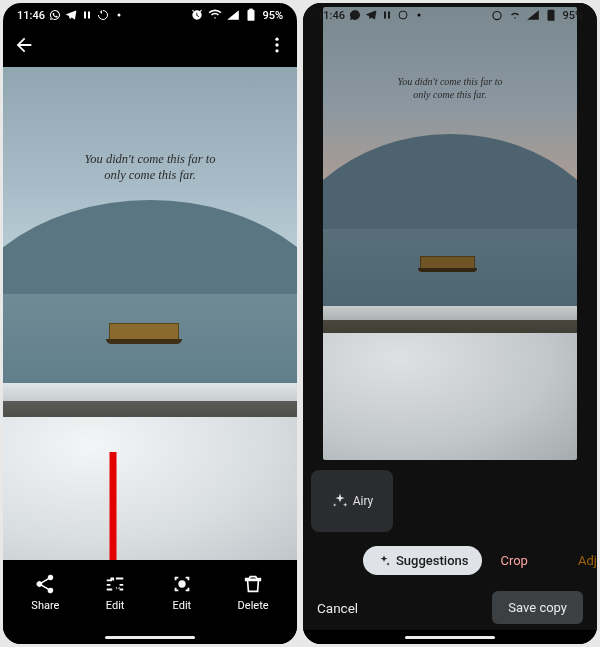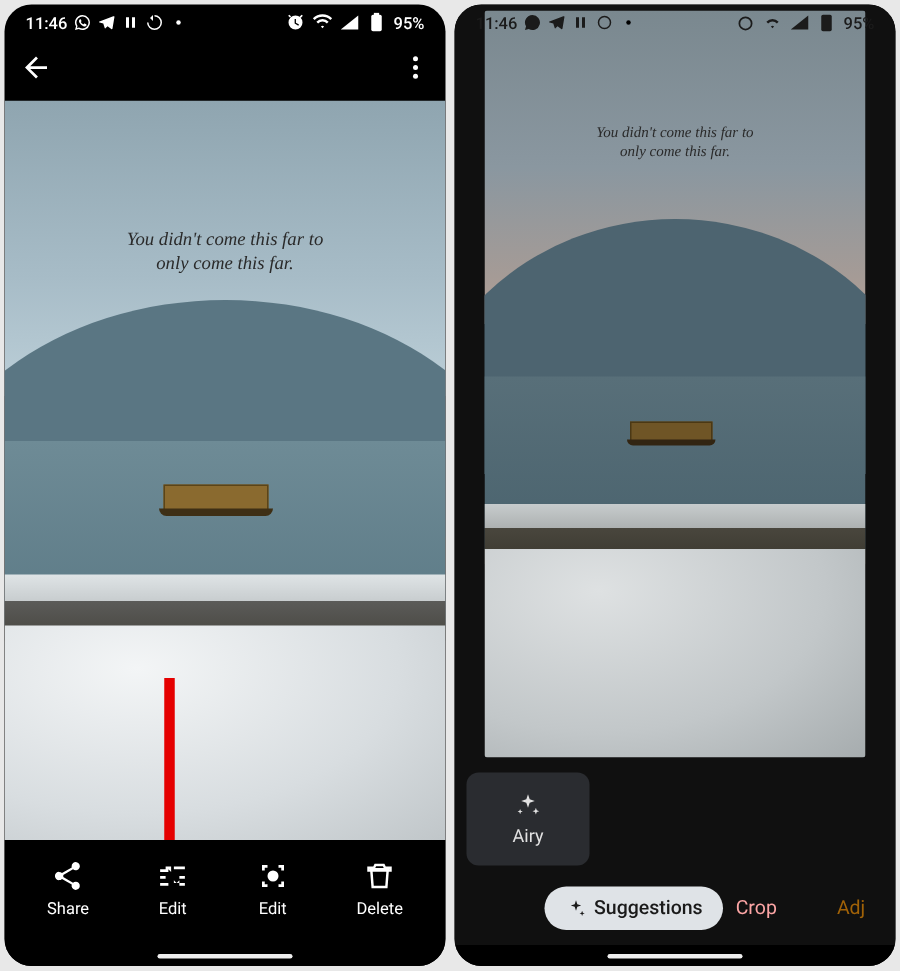--- a/index.html
+++ b/index.html
@@ -43,25 +43,25 @@
   .scene2 .sky { position: absolute; top: 0; left: 0; right: 0; height: 42%; background: linear-gradient(#7a888f 0%, #8a97a0 50%, #a59b96 85%, #b5a096 100%); }
   .scene2 .mountain { position: absolute; top: 28%; left: 50%; transform: translateX(-50%); width: 140%; height: 34%; background: #4d6470; border-radius: 50% 50% 0 0 / 100% 100% 0 0; }
   .scene2 .water { position: absolute; top: 49%; left: 0; right: 0; height: 23%; background: linear-gradient(#586f79, #4a636e); }
   .scene2 .boat { position: absolute; top: 55%; left: 38%; width: 55px; height: 14px; background: #6f5526; border: 1px solid #4b3814; }
   .scene2 .boat::after { content: ''; position: absolute; bottom: -3px; left: -3px; right: -3px; height: 4px; background: #322512; border-radius: 0 0 5px 5px; }
   .scene2 .wall { position: absolute; top: 66%; left: 0; right: 0; height: 8%; background: linear-gradient(#c7cccd, #adb1b1 40%, #49463d 40%, #3a382f); }
   .scene2 .snow { position: absolute; top: 72%; left: 0; right: 0; bottom: 0; background: radial-gradient(ellipse at 30% 20%, #dee1e2, #c2c7c9 60%, #a6acae); }
   .scene2 .quote { position: absolute; top: 15%; left: 0; right: 0; text-align: center; color: #2a2a2a; font-family: Georgia, serif; font-style: italic; font-size: 10px; line-height: 1.3; }
 
   .right .filter-strip { display: flex; gap: 8px; padding: 10px 8px 8px; overflow: hidden; }
-  .filter-chip { flex: 0 0 82px; height: 62px; background: #2a2c30; border-radius: 8px; display: flex; flex-direction: column; align-items: center; justify-content: center; gap: 4px; color: #e2e2e2; font-size: 12px; }
+  .filter-chip { flex: 0 0 82px; height: 62px; background: #2a2c30; border-radius: 8px; display: flex; flex-direction: row; align-items: center; justify-content: center; gap: 4px; color: #e2e2e2; font-size: 12px; }
   .filter-chip.selected { background: #4b6794; color: #fff; }
   .filter-chip .sparkle { width: 18px; height: 18px; }
 
-  .right .category-row { display: flex; align-items: center; gap: 8px; padding: 6px 0 10px 60px; color: #c9c9c9; font-size: 13px; overflow: hidden; }
+  .right .category-row { display: flex; align-items: center; gap: 18px; padding: 6px 0 10px 60px; color: #c9c9c9; font-size: 13px; overflow: hidden; }
   .cat-chip { padding: 7px 14px; border-radius: 20px; white-space: nowrap; display: inline-flex; align-items: center; gap: 5px; }
   .cat-chip.selected { background: #dfe3e7; color: #1a1a1a; font-weight: 500; }
   .cat-chip .sparkle-sm { width: 14px; height: 14px; }
   .cat-link { color: #fca5a5; }
   .cat-link.accent { color: #a16207; margin-left: 32px; }
 
   .right .footer-row { display: flex; align-items: center; justify-content: space-between; padding: 6px 14px 6px; }
   .cancel-txt { color: #e8eaed; font-size: 13.5px; }
   .save-btn { background: #3c4043; color: #e8eaed; font-size: 13px; padding: 9px 16px; border-radius: 6px; }
 
@@ -296,18 +296,22 @@
       <span class="cat-chip selected">
         <svg class="sparkle-sm" viewBox="0 0 24 24">
             <path fill="#1a1a1a" d="M12 2l1.5 4.5L18 8l-4.5 1.5L12 14l-1.5-4.5L6 8l4.5-1.5zM19 14l.8 2.2L22 17l-2.2.8L19 20l-.8-2.2L16 17l2.2-.8z"></path>
           </svg>
         <span>Suggestions</span>
       </span>
       <span class="cat-link">Crop</span>
       <span class="cat-link accent">Adj</span>
     </div>
 
+    <div class="footer-row">
+      <span class="cancel-txt">Cancel</span>
+      <span class="save-btn">Save copy</span>
+    </div>
 
   </div>
   <div class="nav-handle">
       <div class="bar"></div>
     </div>
 </div>
 
 </body></html>

